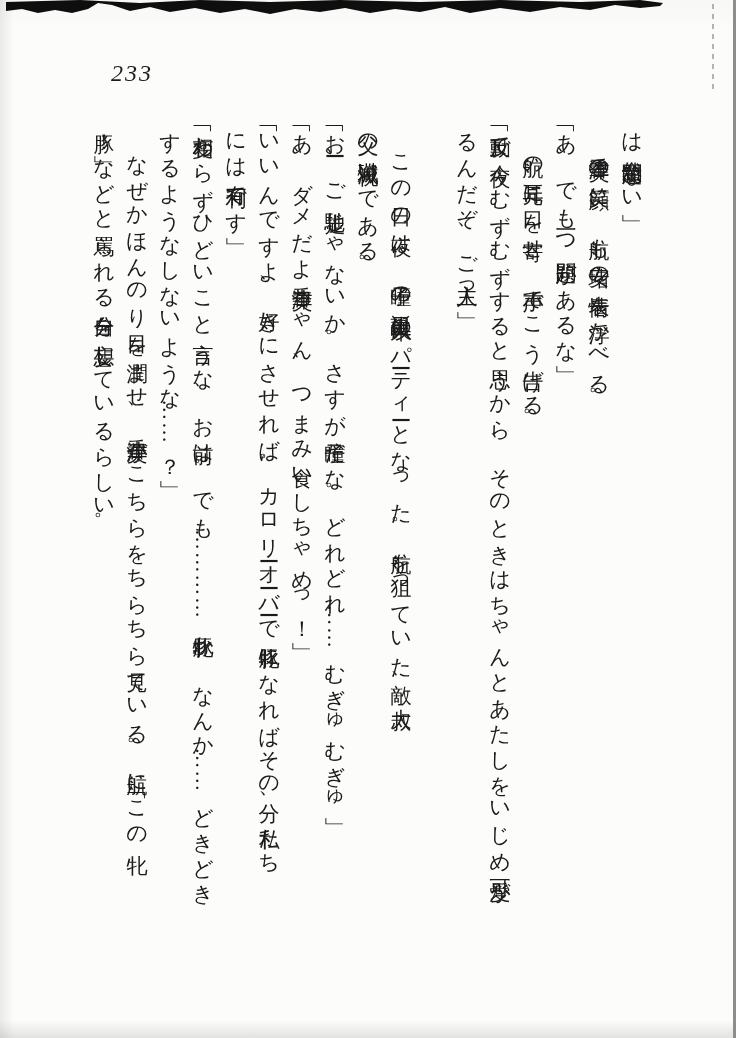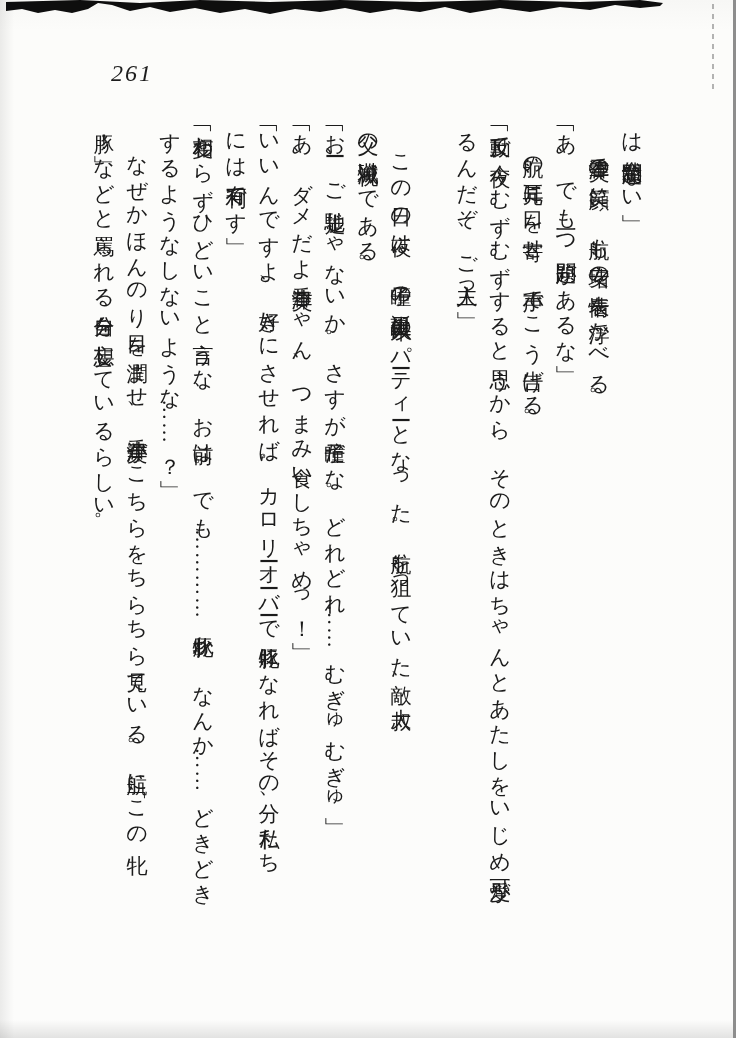--- a/index.html
+++ b/index.html
@@ -83,21 +83,21 @@
 </style>
 </head>
 <body>
 
 <div class="scan">
 
   <div class="tear"></div>
   <div class="dashes"></div>
   <div class="edge-right"></div>
 
-  <div class="pagenum">261</div>
+  <div class="pagenum">233</div>
 
   <main class="text-block">
     <p class="col">は全然問題ない」</p>
     <p class="col">　香津美の笑顔に、航も安堵の表情を浮かべる。</p>
     <p class="col">「あ、でも一つ問題があるな」</p>
     <p class="col">　航の耳元に口を寄せ、小声でこう告げる。</p>
     <p class="col">「反動で今夜、むずむずすると思うから、そのときはちゃんとあたしをいじめ可愛が</p>
     <p class="col">るんだぞ、ご主人っ」</p>
     <p class="col"></p>
     <p class="col">　この日の夜は、瞳子の誕生日以来のパーティーとなった。航を狙っていた敵、大叔</p>

